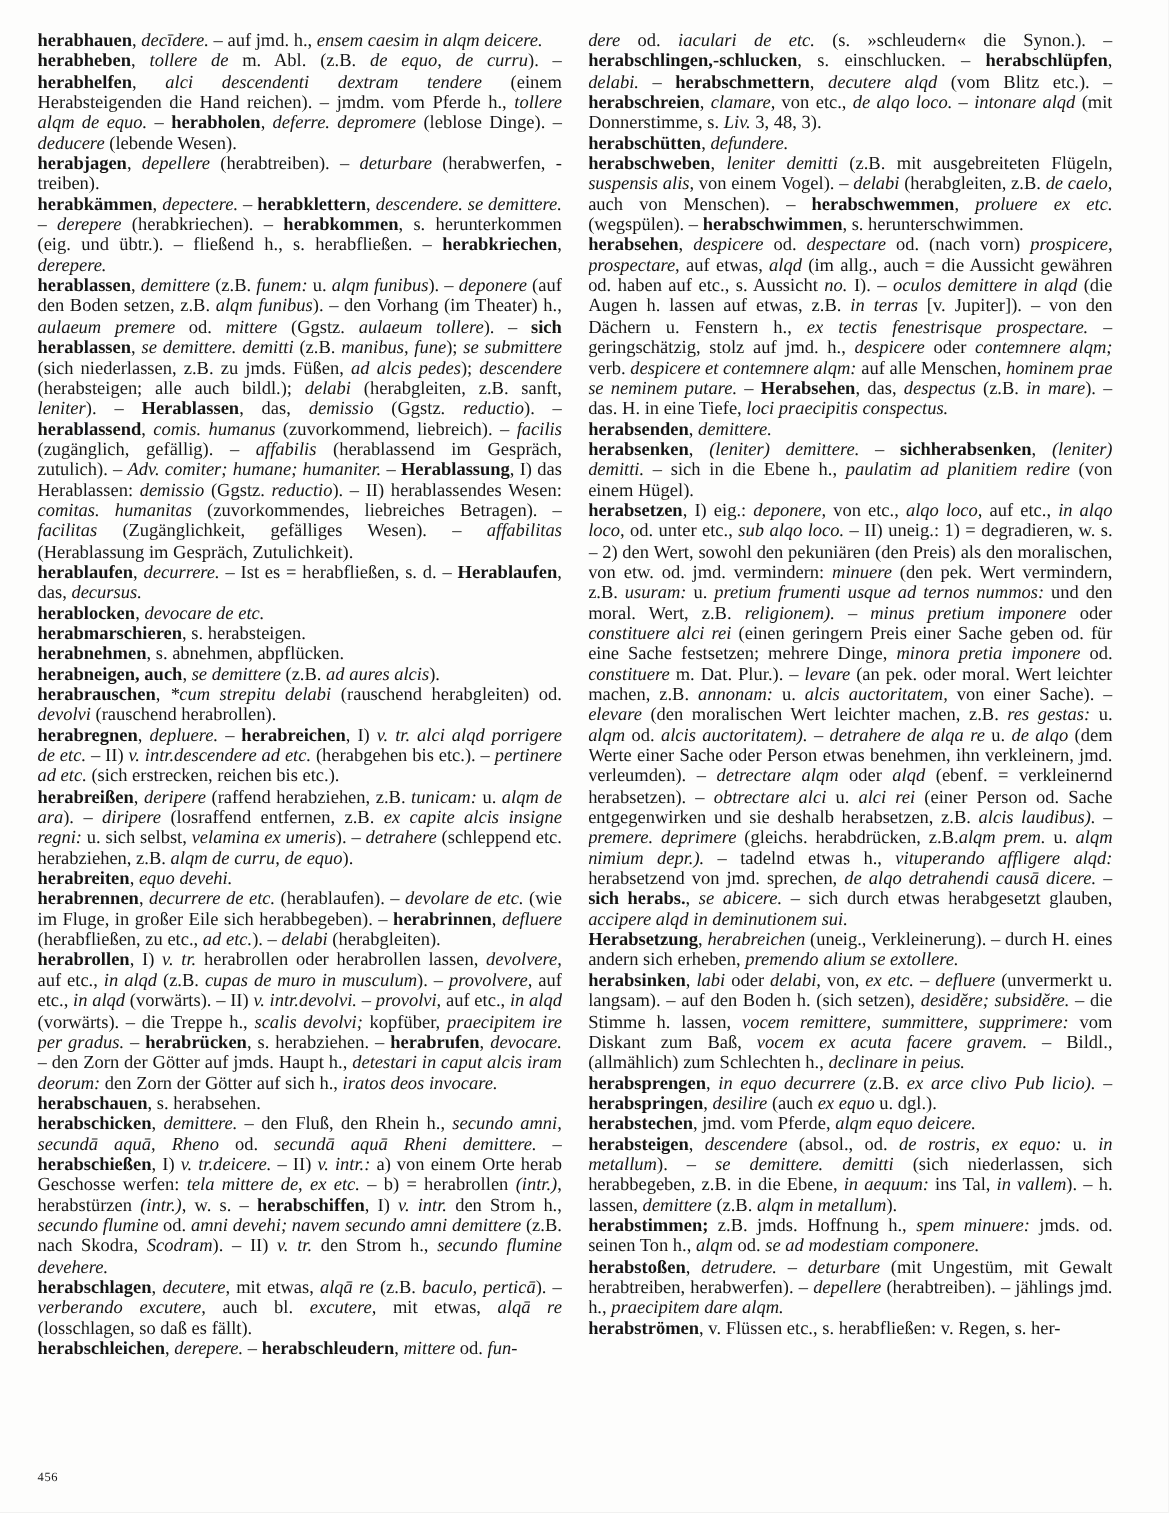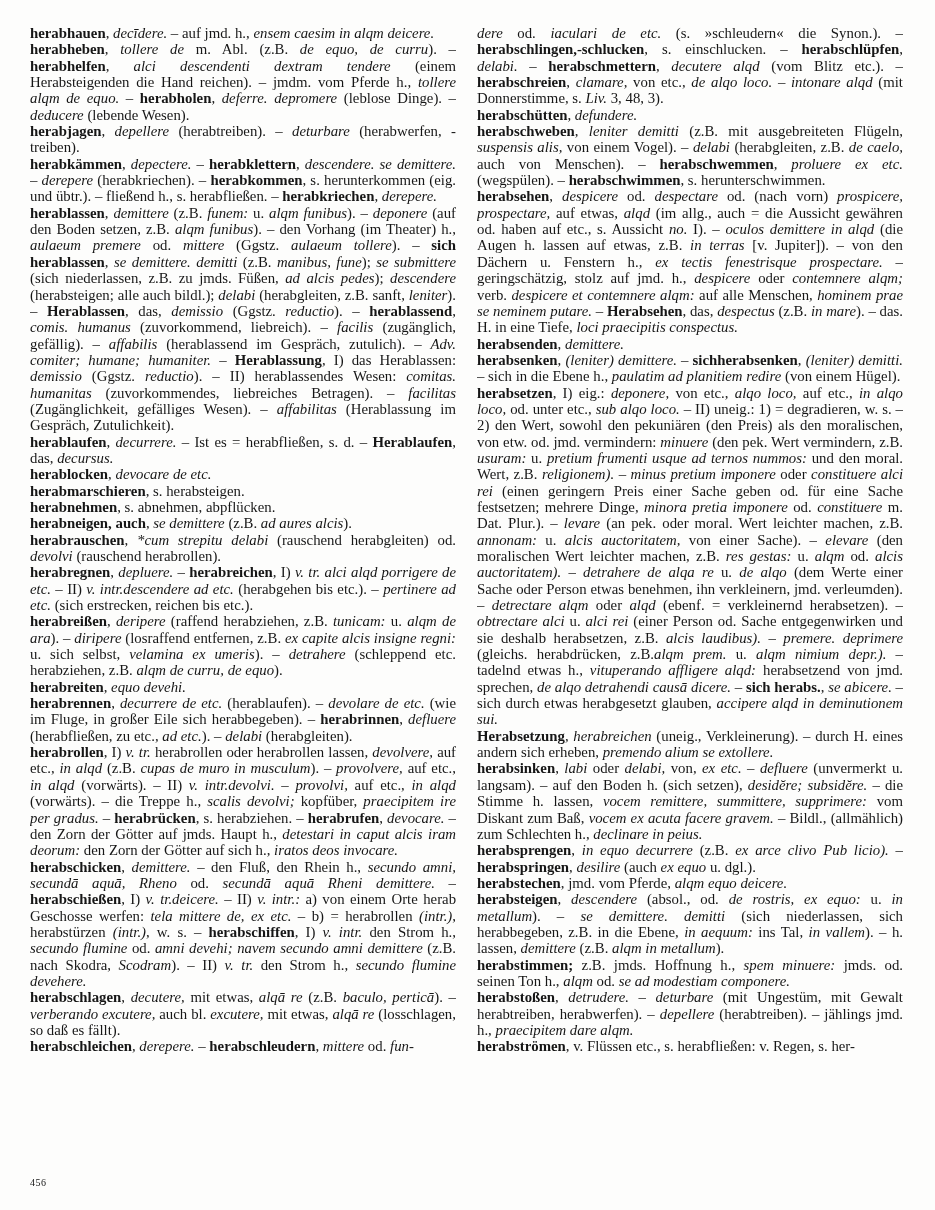--- a/index.html
+++ b/index.html
@@ -8,21 +8,21 @@
     width:935px;height:1210px;
     margin:0 auto;
     background:#fdfdfc;
     color:#161616;
     font-family:"Liberation Serif","DejaVu Serif",serif;
     overflow:hidden;
   }
   .columns{
     display:flex;
     gap:21px;
-    padding:25px 31px 0 30px;
+    padding:25px 45px 0 30px;
   }
   .col{
     width:426px;
     height:1150px;
     overflow:hidden;
     font-size:14.8px;
     line-height:16.35px;
     text-align:justify;
   }
   .entry{margin:0;}
@@ -52,20 +52,21 @@
         <p class="entry"><span class="seg-b">herablocken</span><span class="seg-n">, </span><span class="seg-i">devocare de etc.</span></p>
         <p class="entry"><span class="seg-b">herabmarschieren</span><span class="seg-n">, s. herabsteigen.</span></p>
         <p class="entry"><span class="seg-b">herabnehmen</span><span class="seg-n">, s. abnehmen, abpflücken.</span></p>
         <p class="entry"><span class="seg-b">herabneigen, auch</span><span class="seg-n">, </span><span class="seg-i">se demittere</span><span class="seg-n"> (z.B. </span><span class="seg-i">ad aures alcis</span><span class="seg-n">).</span></p>
         <p class="entry"><span class="seg-b">herabrauschen</span><span class="seg-n">, </span><span class="seg-i">*cum strepitu delabi</span><span class="seg-n"> (rauschend herabgleiten) od. </span><span class="seg-i">devolvi</span><span class="seg-n"> (rauschend herabrollen).</span></p>
         <p class="entry"><span class="seg-b">herabregnen</span><span class="seg-n">, </span><span class="seg-i">depluere.</span><span class="seg-n"> – </span><span class="seg-b">herabreichen</span><span class="seg-n">, I) </span><span class="seg-bi">v. tr.</span><span class="seg-n"> </span><span class="seg-i">alci alqd porrigere de etc.</span><span class="seg-n"> – II) </span><span class="seg-bi">v. intr.</span><span class="seg-i">descendere ad etc.</span><span class="seg-n"> (herabgehen bis etc.). – </span><span class="seg-i">pertinere ad etc.</span><span class="seg-n"> (sich erstrecken, reichen bis etc.).</span></p>
         <p class="entry"><span class="seg-b">herabreißen</span><span class="seg-n">, </span><span class="seg-i">deripere</span><span class="seg-n"> (raffend herabziehen, z.B. </span><span class="seg-i">tunicam:</span><span class="seg-n"> u. </span><span class="seg-i">alqm de ara</span><span class="seg-n">). – </span><span class="seg-i">diripere</span><span class="seg-n"> (losraffend entfernen, z.B. </span><span class="seg-i">ex capite alcis insigne regni:</span><span class="seg-n"> u. sich selbst, </span><span class="seg-i">velamina ex umeris</span><span class="seg-n">). – </span><span class="seg-i">detrahere</span><span class="seg-n"> (schleppend etc. herabziehen, z.B. </span><span class="seg-i">alqm de curru, de equo</span><span class="seg-n">).</span></p>
         <p class="entry"><span class="seg-b">herabreiten</span><span class="seg-n">, </span><span class="seg-i">equo devehi.</span></p>
         <p class="entry"><span class="seg-b">herabrennen</span><span class="seg-n">, </span><span class="seg-i">decurrere de etc.</span><span class="seg-n"> (herablaufen). – </span><span class="seg-i">devolare de etc.</span><span class="seg-n"> (wie im Fluge, in großer Eile sich herabbegeben). – </span><span class="seg-b">herabrinnen</span><span class="seg-n">, </span><span class="seg-i">defluere</span><span class="seg-n"> (herabfließen, zu etc., </span><span class="seg-i">ad etc.</span><span class="seg-n">). – </span><span class="seg-i">delabi</span><span class="seg-n"> (herabgleiten).</span></p>
         <p class="entry"><span class="seg-b">herabrollen</span><span class="seg-n">, I) </span><span class="seg-bi">v. tr.</span><span class="seg-n"> herabrollen oder herabrollen lassen, </span><span class="seg-i">devolvere,</span><span class="seg-n"> auf etc., </span><span class="seg-i">in alqd</span><span class="seg-n"> (z.B. </span><span class="seg-i">cupas de muro in musculum</span><span class="seg-n">). – </span><span class="seg-i">provolvere,</span><span class="seg-n"> auf etc., </span><span class="seg-i">in alqd</span><span class="seg-n"> (vorwärts). – II) </span><span class="seg-bi">v. intr.</span><span class="seg-i">devolvi.</span><span class="seg-n"> – </span><span class="seg-i">provolvi,</span><span class="seg-n"> auf etc., </span><span class="seg-i">in alqd</span><span class="seg-n"> (vorwärts). – die Treppe h., </span><span class="seg-i">scalis devolvi;</span><span class="seg-n"> kopfüber, </span><span class="seg-i">praecipitem ire per gradus.</span><span class="seg-n"> – </span><span class="seg-b">herabrücken</span><span class="seg-n">, s. herabziehen. – </span><span class="seg-b">herabrufen</span><span class="seg-n">, </span><span class="seg-i">devocare.</span><span class="seg-n"> – den Zorn der Götter auf jmds. Haupt h., </span><span class="seg-i">detestari in caput alcis iram deorum:</span><span class="seg-n"> den Zorn der Götter auf sich h., </span><span class="seg-i">iratos deos invocare.</span></p>
+        <p class="entry"><span class="seg-b">herabschauen</span><span class="seg-n">, s. herabsehen.</span></p>
         <p class="entry"><span class="seg-b">herabschicken</span><span class="seg-n">, </span><span class="seg-i">demittere.</span><span class="seg-n"> – den Fluß, den Rhein h., </span><span class="seg-i">secundo amni, secundā aquā, Rheno</span><span class="seg-n"> od. </span><span class="seg-i">secundā aquā Rheni demittere.</span><span class="seg-n"> – </span><span class="seg-b">herabschießen</span><span class="seg-n">, I) </span><span class="seg-bi">v. tr.</span><span class="seg-i">deicere.</span><span class="seg-n"> – II) </span><span class="seg-bi">v. intr.:</span><span class="seg-n"> a) von einem Orte herab Geschosse werfen: </span><span class="seg-i">tela mittere de, ex etc.</span><span class="seg-n"> – b) = herabrollen </span><span class="seg-bi">(intr.)</span><span class="seg-n">, herabstürzen </span><span class="seg-bi">(intr.)</span><span class="seg-n">, w. s. – </span><span class="seg-b">herabschiffen</span><span class="seg-n">, I) </span><span class="seg-bi">v. intr.</span><span class="seg-n"> den Strom h., </span><span class="seg-i">secundo flumine</span><span class="seg-n"> od. </span><span class="seg-i">amni devehi; navem secundo amni demittere</span><span class="seg-n"> (z.B. nach Skodra, </span><span class="seg-i">Scodram</span><span class="seg-n">). – II) </span><span class="seg-bi">v. tr.</span><span class="seg-n"> den Strom h., </span><span class="seg-i">secundo flumine devehere.</span></p>
         <p class="entry"><span class="seg-b">herabschlagen</span><span class="seg-n">, </span><span class="seg-i">decutere,</span><span class="seg-n"> mit etwas, </span><span class="seg-i">alqā re</span><span class="seg-n"> (z.B. </span><span class="seg-i">baculo, perticā</span><span class="seg-n">). – </span><span class="seg-i">verberando excutere,</span><span class="seg-n"> auch bl. </span><span class="seg-i">excutere,</span><span class="seg-n"> mit etwas, </span><span class="seg-i">alqā re</span><span class="seg-n"> (losschlagen, so daß es fällt).</span></p>
         <p class="entry"><span class="seg-b">herabschleichen</span><span class="seg-n">, </span><span class="seg-i">derepere.</span><span class="seg-n"> – </span><span class="seg-b">herabschleudern</span><span class="seg-n">, </span><span class="seg-i">mittere</span><span class="seg-n"> od. </span><span class="seg-i">fun-</span></p>
       </div>
     <div class="col">
         <p class="entry"><span class="seg-i">dere</span><span class="seg-n"> od. </span><span class="seg-i">iaculari de etc.</span><span class="seg-n"> (s. »schleudern« die Synon.). – </span><span class="seg-b">herabschlingen,-schlucken</span><span class="seg-n">, s. einschlucken. – </span><span class="seg-b">herabschlüpfen</span><span class="seg-n">, </span><span class="seg-i">delabi.</span><span class="seg-n"> – </span><span class="seg-b">herabschmettern</span><span class="seg-n">, </span><span class="seg-i">decutere alqd</span><span class="seg-n"> (vom Blitz etc.). – </span><span class="seg-b">herabschreien</span><span class="seg-n">, </span><span class="seg-i">clamare,</span><span class="seg-n"> von etc., </span><span class="seg-i">de alqo loco.</span><span class="seg-n"> – </span><span class="seg-i">intonare alqd</span><span class="seg-n"> (mit Donnerstimme, s. </span><span class="seg-i">Liv.</span><span class="seg-n"> 3, 48, 3).</span></p>
         <p class="entry"><span class="seg-b">herabschütten</span><span class="seg-n">, </span><span class="seg-i">defundere.</span></p>
         <p class="entry"><span class="seg-b">herabschweben</span><span class="seg-n">, </span><span class="seg-i">leniter demitti</span><span class="seg-n"> (z.B. mit ausgebreiteten Flügeln, </span><span class="seg-i">suspensis alis,</span><span class="seg-n"> von einem Vogel). – </span><span class="seg-i">delabi</span><span class="seg-n"> (herabgleiten, z.B. </span><span class="seg-i">de caelo,</span><span class="seg-n"> auch von Menschen). – </span><span class="seg-b">herabschwemmen</span><span class="seg-n">, </span><span class="seg-i">proluere ex etc.</span><span class="seg-n"> (wegspülen). – </span><span class="seg-b">herabschwimmen</span><span class="seg-n">, s. herunterschwimmen.</span></p>
         <p class="entry"><span class="seg-b">herabsehen</span><span class="seg-n">, </span><span class="seg-i">despicere</span><span class="seg-n"> od. </span><span class="seg-i">despectare</span><span class="seg-n"> od. (nach vorn) </span><span class="seg-i">prospicere, prospectare,</span><span class="seg-n"> auf etwas, </span><span class="seg-i">alqd</span><span class="seg-n"> (im allg., auch = die Aussicht gewähren od. haben auf etc., s. Aussicht </span><span class="seg-bi">no.</span><span class="seg-n"> I). – </span><span class="seg-i">oculos demittere in alqd</span><span class="seg-n"> (die Augen h. lassen auf etwas, z.B. </span><span class="seg-i">in terras</span><span class="seg-n"> [v. Jupiter]). – von den Dächern u. Fenstern h., </span><span class="seg-i">ex tectis fenestrisque prospectare.</span><span class="seg-n"> – geringschätzig, stolz auf jmd. h., </span><span class="seg-i">despicere</span><span class="seg-n"> oder </span><span class="seg-i">contemnere alqm;</span><span class="seg-n"> verb. </span><span class="seg-i">despicere et contemnere alqm:</span><span class="seg-n"> auf alle Menschen, </span><span class="seg-i">hominem prae se neminem putare.</span><span class="seg-n"> – </span><span class="seg-b">Herabsehen</span><span class="seg-n">, das, </span><span class="seg-i">despectus</span><span class="seg-n"> (z.B. </span><span class="seg-i">in mare</span><span class="seg-n">). – das. H. in eine Tiefe, </span><span class="seg-i">loci praecipitis conspectus.</span></p>
         <p class="entry"><span class="seg-b">herabsenden</span><span class="seg-n">, </span><span class="seg-i">demittere.</span></p>

